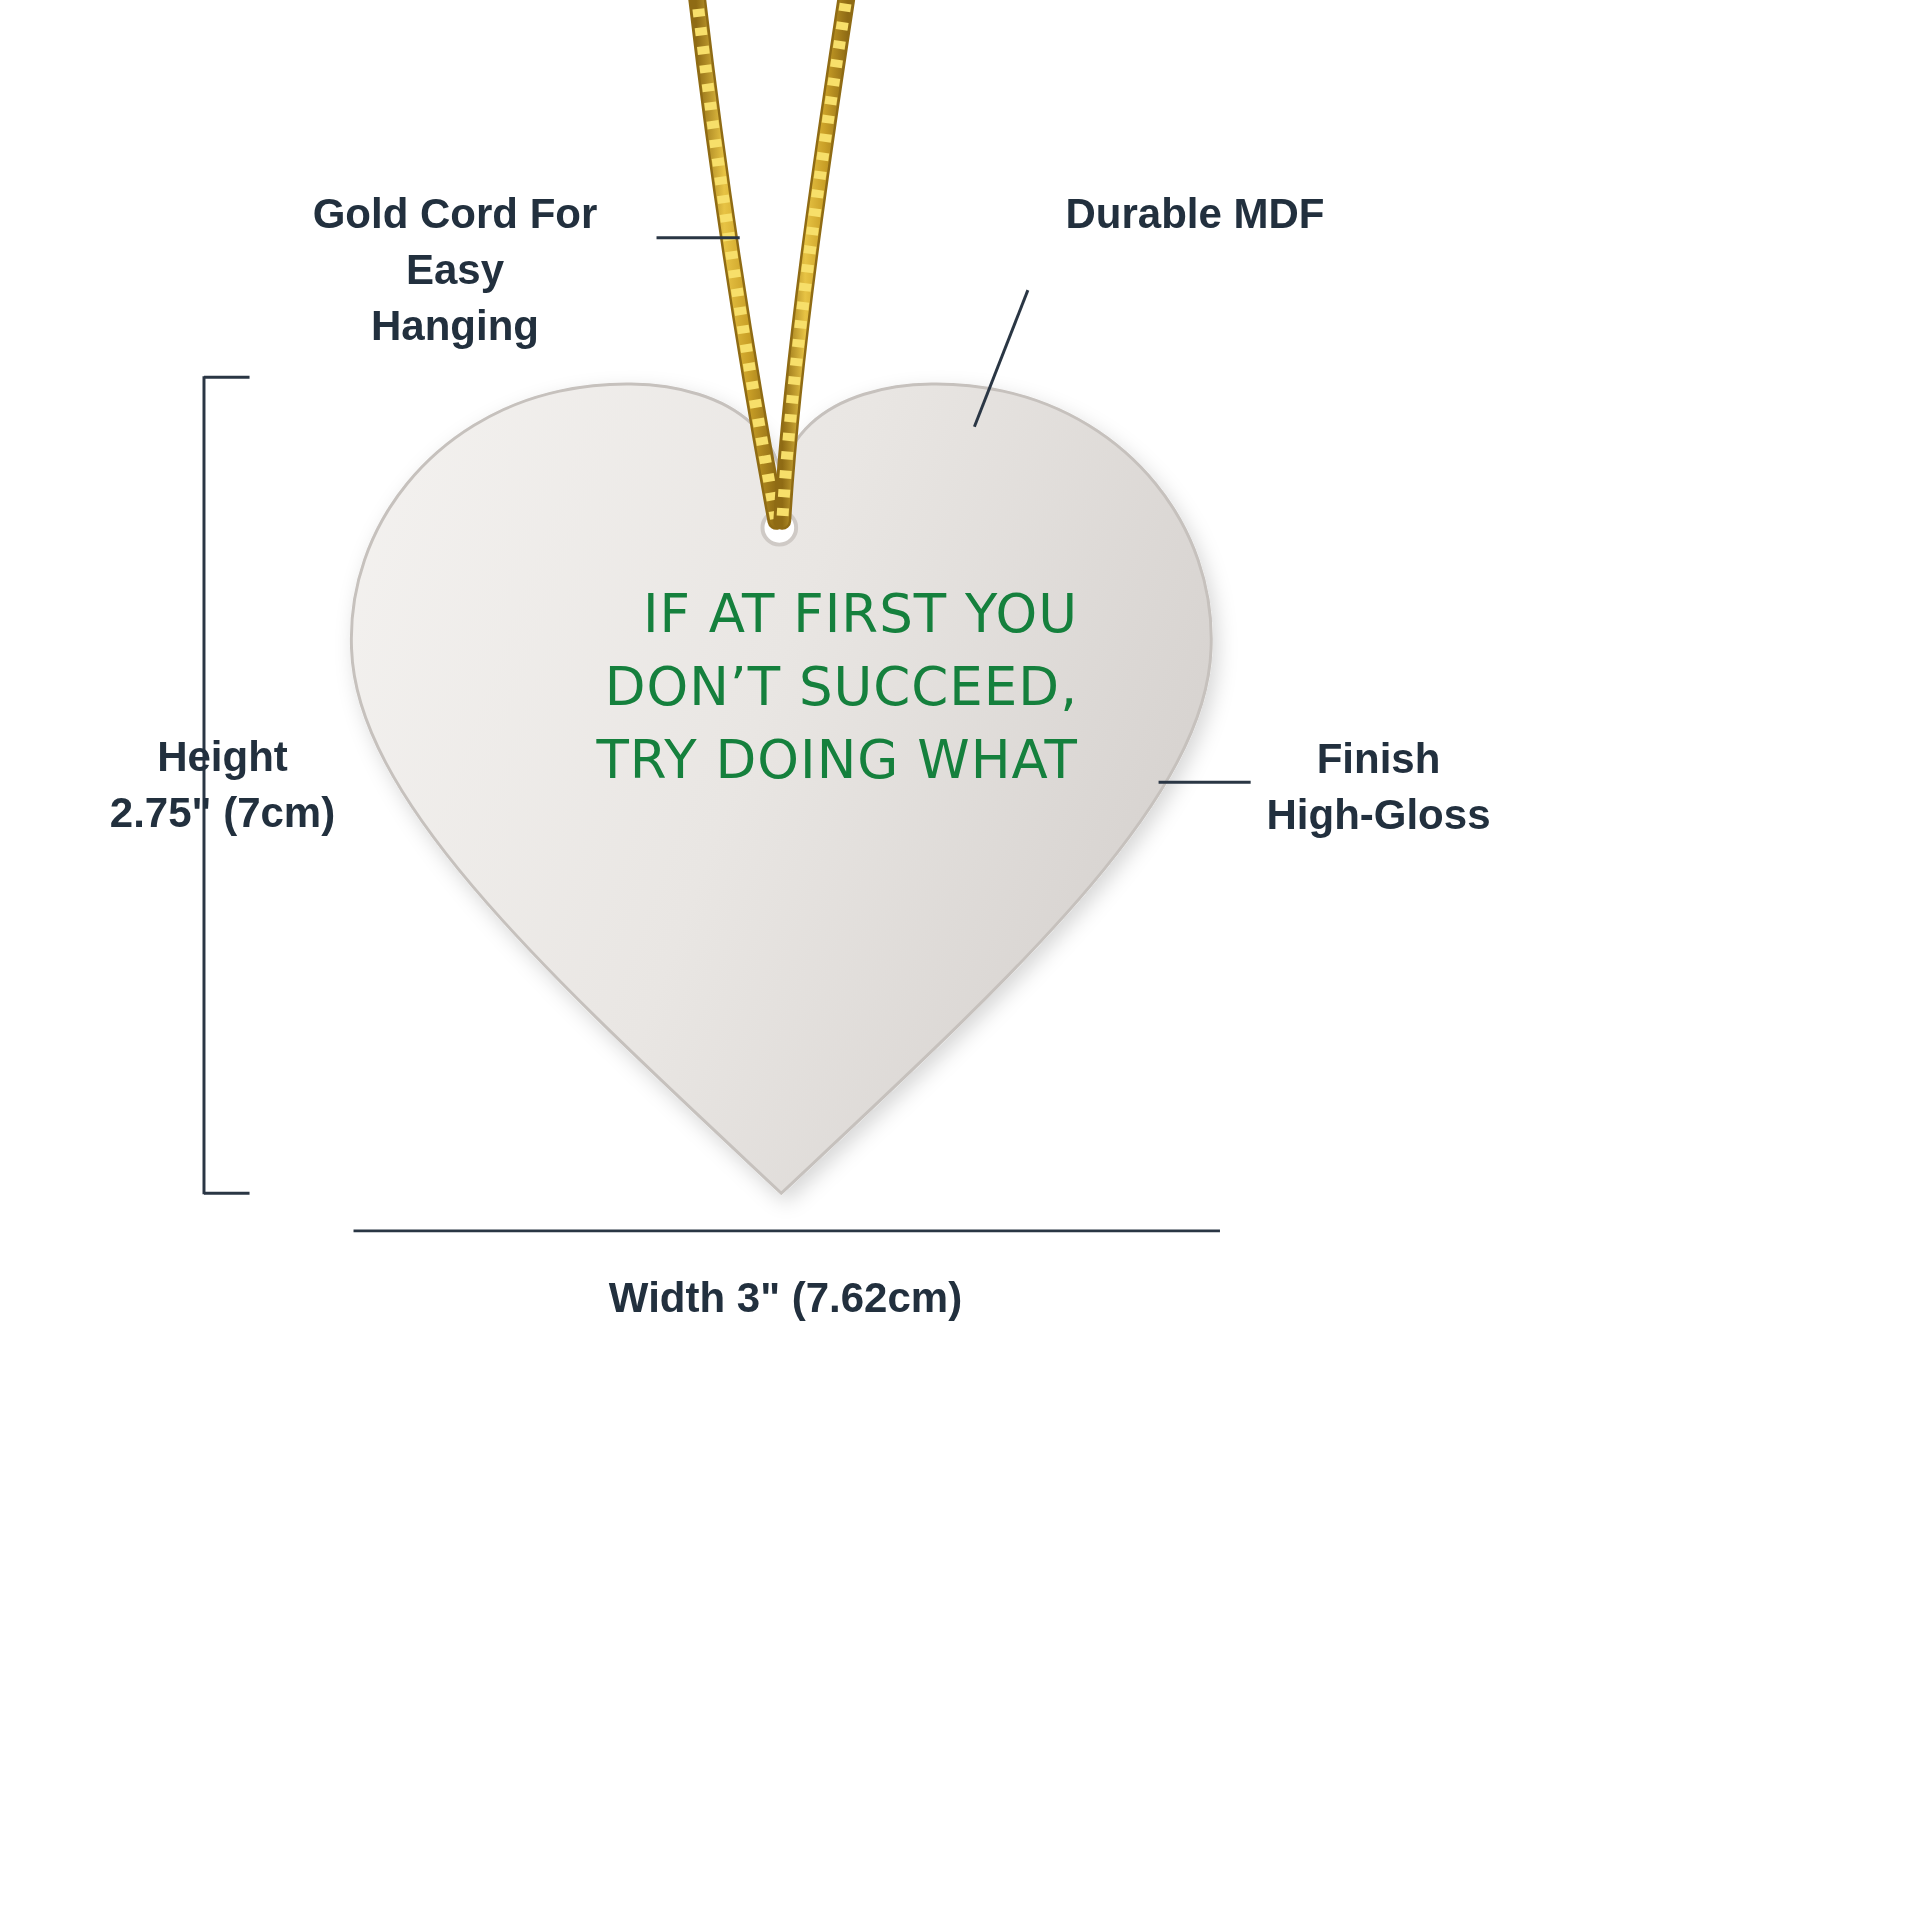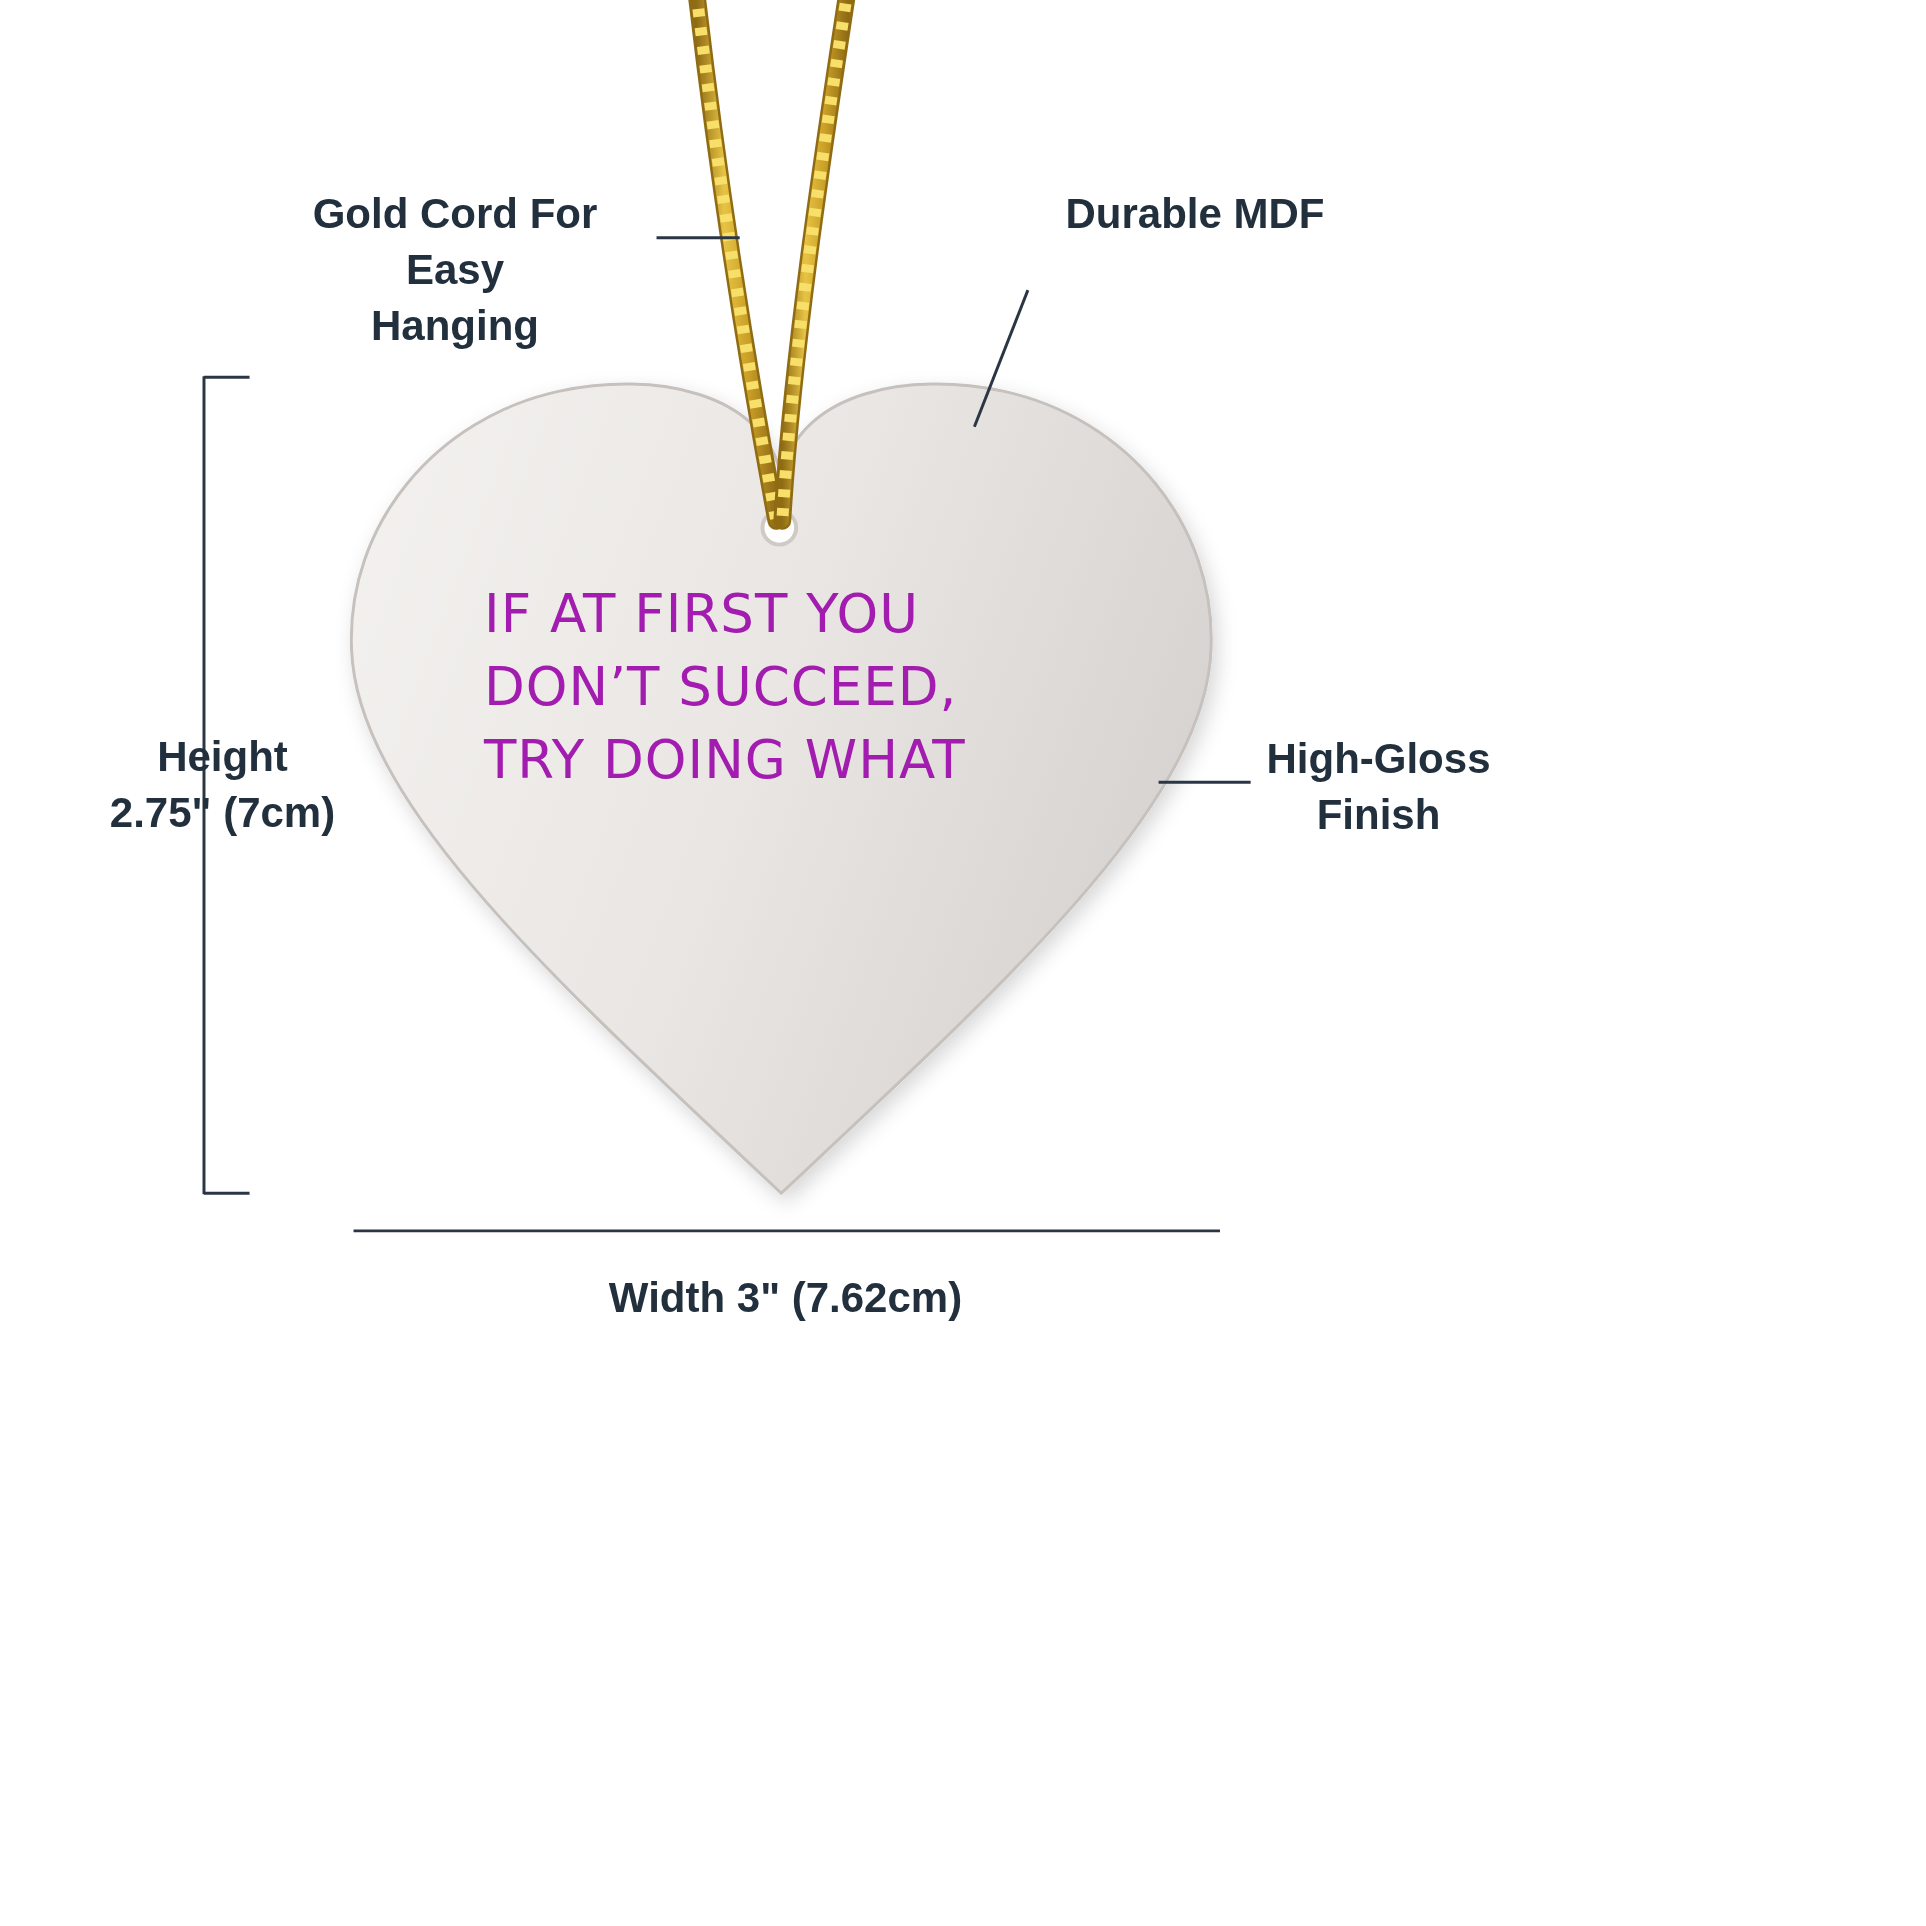--- a/index.html
+++ b/index.html
@@ -16,22 +16,22 @@
     color:#22303e;
     font-weight:700;
     font-size:42px;
     line-height:56px;
     text-align:center;
     font-family:"Liberation Sans", sans-serif;
   }
   .quote{
     position:absolute;
     left:484px;top:577px;width:594px;
-    text-align:left;
-    color:#a21caf;
+    text-align:right;
+    color:#15803d;
     font-family:"DejaVu Sans", sans-serif;
     font-size:53px;
     line-height:73px;
     letter-spacing:1px;
     font-weight:400;
   }
   .quote div{white-space:nowrap;}
 </style>
 </head>
 <body>
@@ -97,22 +97,22 @@
 <div class="label" style="left:262px;top:186px;width:386px;">
   <div>Gold Cord For Easy</div>
   <div>Hanging</div>
 </div>
 
 <div class="label" style="left:918px;top:186px;width:554px;">
   <div>Durable MDF</div>
 </div>
 
 <div class="label" style="left:1230px;top:731px;width:297px;">
+  <div>Finish</div>
   <div>High-Gloss</div>
-  <div>Finish</div>
 </div>
 
 <div class="label" style="left:74px;top:729px;width:297px;">
   <div>Height</div>
   <div>2.75" (7cm)</div>
 </div>
 
 <div class="label" style="left:538px;top:1270px;width:495px;">
   <div>Width 3" (7.62cm)</div>
 </div>

